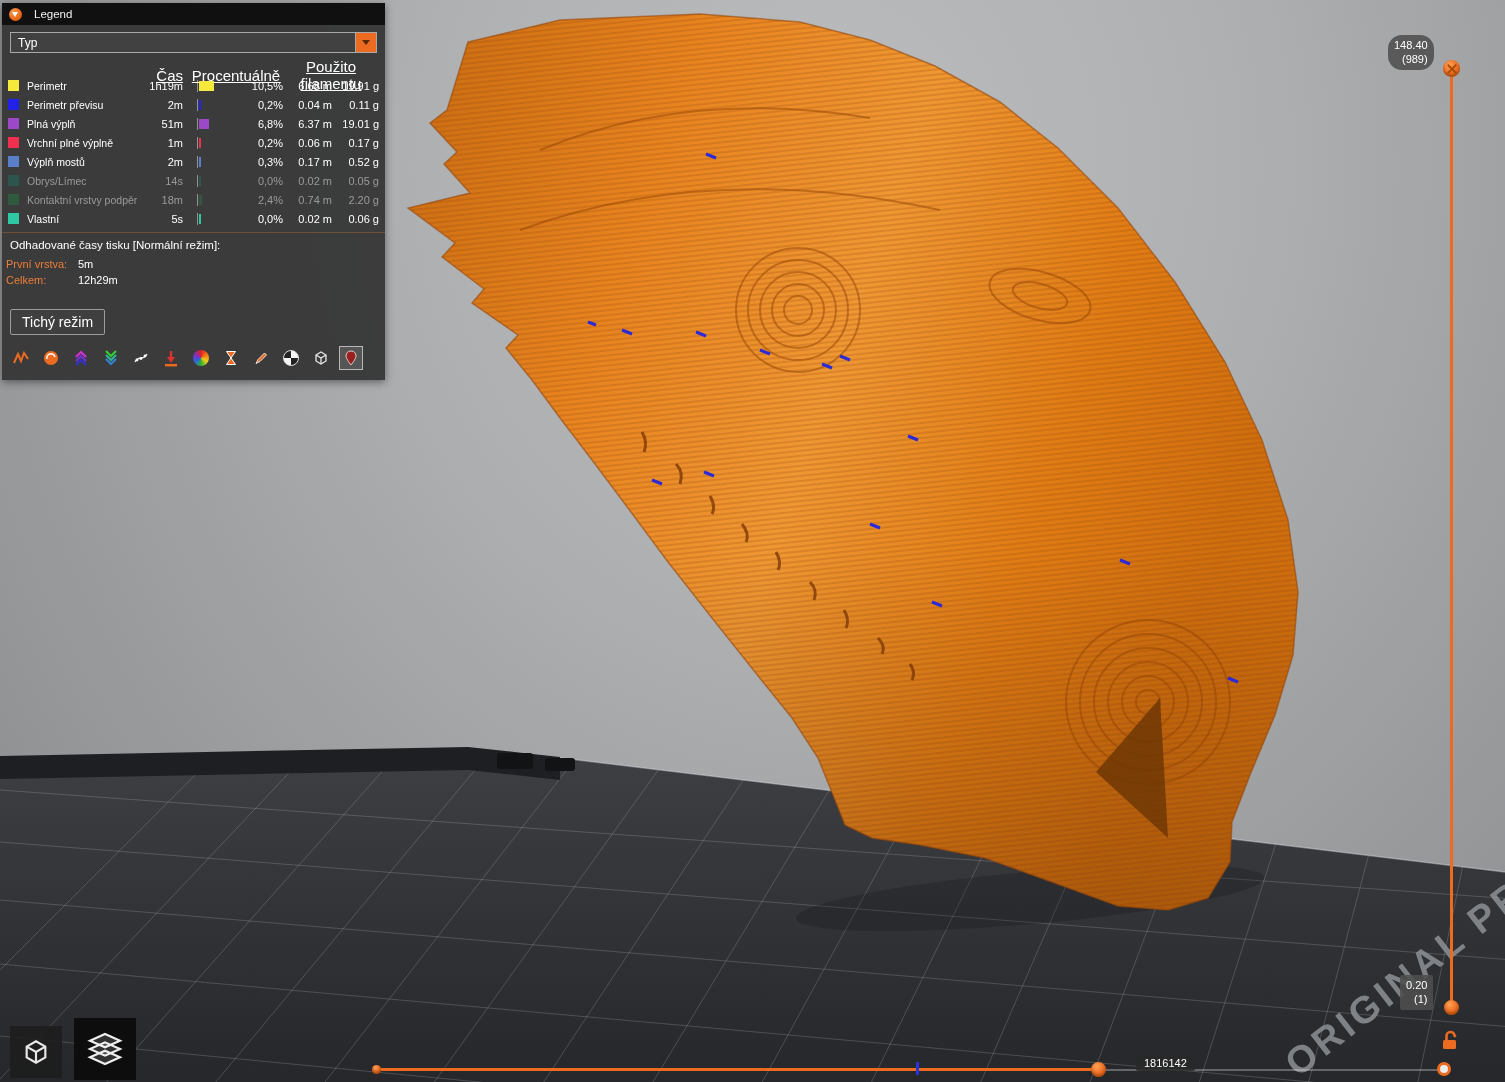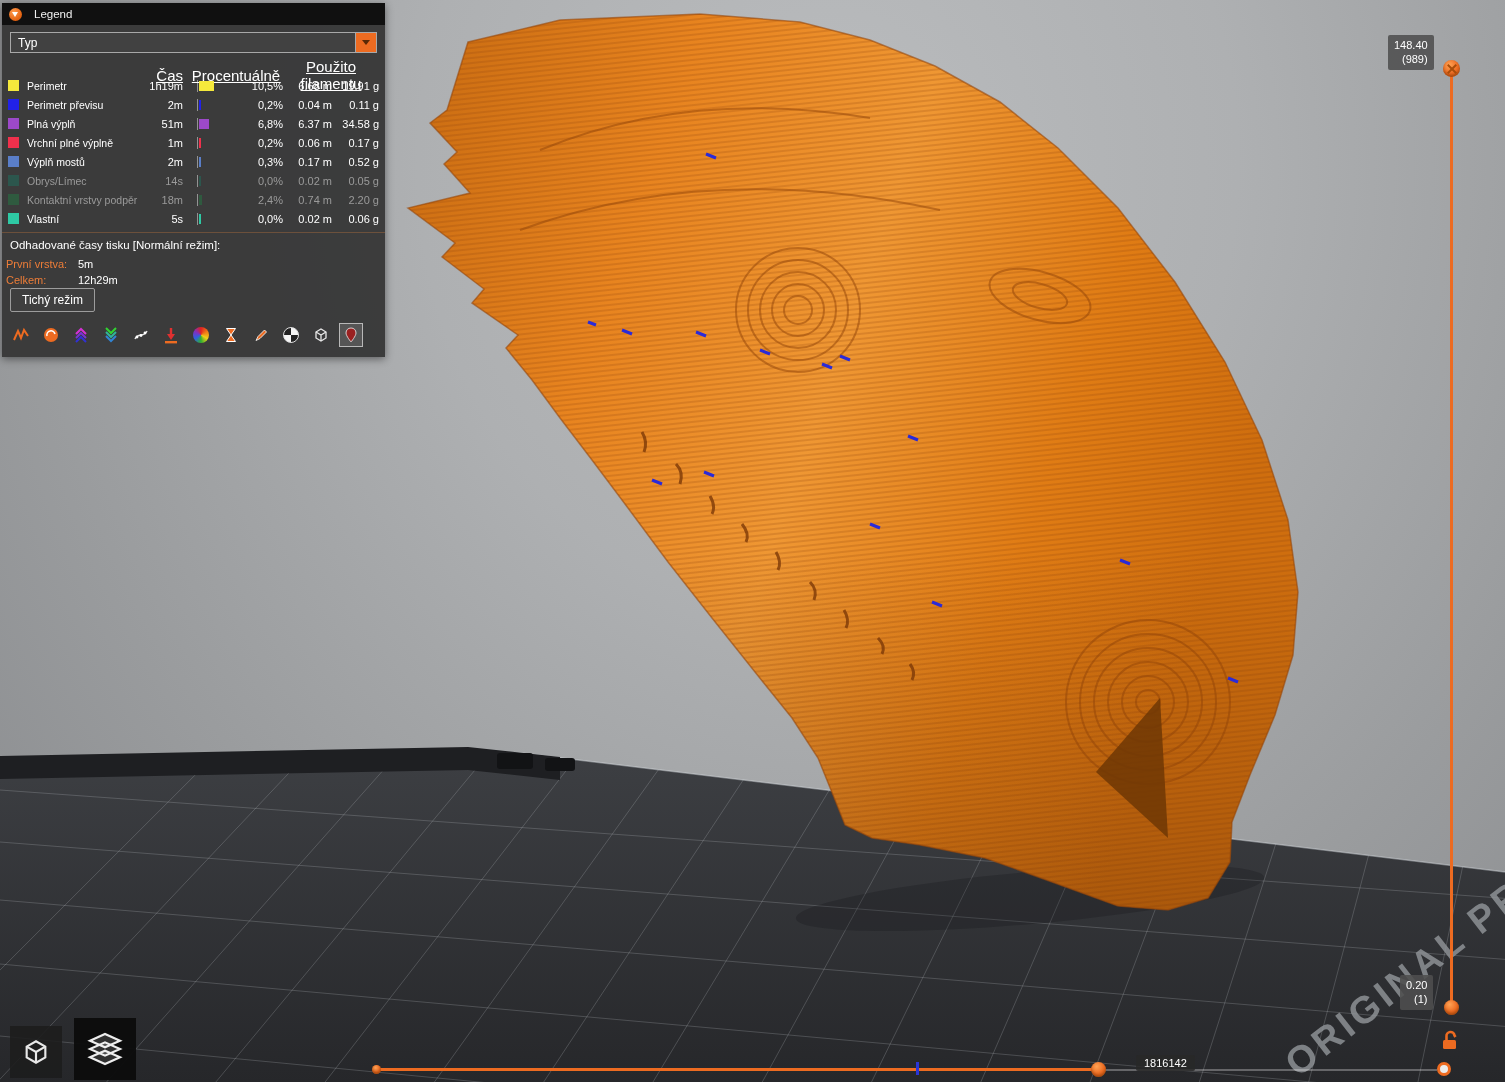--- a/index.html
+++ b/index.html
@@ -44,23 +44,23 @@
   .len { text-align:right; }
   .wt  { text-align:right; }
   .lrow.dim { color:#9a9a9a; }
   .lrow.dim .sw, .lrow.dim .bar { opacity:.4; }
 
   .est-sep { border-top:1px solid rgba(200,120,60,.35); margin:4px 0 0; }
   .est-heading { padding:6px 8px 5px; font-size:11.5px; color:#fff; }
   .est-line { display:flex; padding:2px 4px; }
   .est-label { color:#ED7D38; width:72px; }
   .est-value { color:#fff; }
-  .silent-btn { display:inline-block; margin:0 8px 4px; padding:4px 11px;
+  .silent-btn { display:inline-block; margin:21px 8px 4px; padding:4px 11px;
     border:1px solid #9c9c9c; border-radius:2px; background:#3f3f3f; color:#fff;
-    font-size:12px; cursor:pointer; }
+    font-size:14px; cursor:pointer; }
 
   .icon-row { display:flex; gap:8px; align-items:center; padding:8px 8px 11px; }
   .tool-icon { width:22px; height:22px; display:flex; align-items:center; justify-content:center;
     cursor:pointer; position:relative; }
   .tool-icon.selected { outline:1px solid #b8b8b8; background:#555; }
   .rainbow { width:16px; height:16px; border-radius:50%;
     background:conic-gradient(#e02020,#f07818,#f0d018,#30b030,#3060e0,#8030c0,#e02020); }
   .com { width:16px; height:16px; border-radius:50%; border:1px solid #ddd;
     background:conic-gradient(#f5f5f5 0 90deg,#222 90deg 180deg,#f5f5f5 180deg 270deg,#222 270deg 360deg); }
 
@@ -77,21 +77,21 @@
     background:radial-gradient(circle at 38% 30%, #ffa254, #ED6B21 55%, #c65a0e);
     box-shadow:inset 0 -2px 3px rgba(110,45,4,.5); }
   .vhandle-top { left:1443px; top:60px; width:17px; height:17px; }
   .vhandle-top::before, .vhandle-top::after { content:""; position:absolute; left:50%; top:50%;
     width:12px; height:2px; background:#a84d0a; }
   .vhandle-top::before { transform:translate(-50%,-50%) rotate(45deg); }
   .vhandle-top::after  { transform:translate(-50%,-50%) rotate(-45deg); }
   .vhandle-bottom { left:1444px; top:1000px; width:15px; height:15px; }
   .vbadge { position:absolute; z-index:12; background:rgba(78,78,78,.88); color:#fff;
     font-size:11px; line-height:1.3; padding:3px 6px; border-radius:2px; text-align:right; }
-  #vbadge-top { left:1388px; top:35px; }
+  #vbadge-top { left:1388px; top:35px;border-radius:14px; }
   #vbadge-bottom { left:1400px; top:975px; }
 
   .hline { position:absolute; left:377px; top:1068px; width:722px; height:3px; z-index:10; cursor:pointer; }
   .hline-rest { position:absolute; left:1099px; top:1069px; width:338px; height:2px;
     background:rgba(250,250,250,.3); z-index:9; }
   .hhandle { left:1091px; top:1062px; width:15px; height:15px; }
   .hdot { left:372px; top:1065px; width:9px; height:9px; }
   .htick { position:absolute; left:916px; top:1062px; width:3px; height:13px; background:#2a35d8; z-index:11; }
   .hbadge { position:absolute; left:1136px; top:1055px; z-index:12; background:rgba(40,40,40,.85);
     color:#fff; font-size:11px; padding:2px 8px; border-radius:2px; }
@@ -281,21 +281,21 @@
 
   <div class="lgrid lrow">
     <span class="sw" style="background: rgb(156, 73, 201);"></span>
     <span class="lbl">Plná výplň</span>
     <span class="time">51m</span>
     <span class="barcell">
           <span class="bar" style="width: 9.86px; background: rgb(156, 73, 201);"></span>
         </span>
     <span class="pct">6,8%</span>
     <span class="len">6.37 m</span>
-    <span class="wt">34.58 g</span>
+    <span class="wt">19.01 g</span>
   </div>
 
   <div class="lgrid lrow">
     <span class="sw" style="background: rgb(240, 48, 76);"></span>
     <span class="lbl">Vrchní plné výplně</span>
     <span class="time">1m</span>
     <span class="barcell">
           <span class="bar" style="width: 1.5px; background: rgb(240, 48, 76);"></span>
         </span>
     <span class="pct">0,2%</span>

